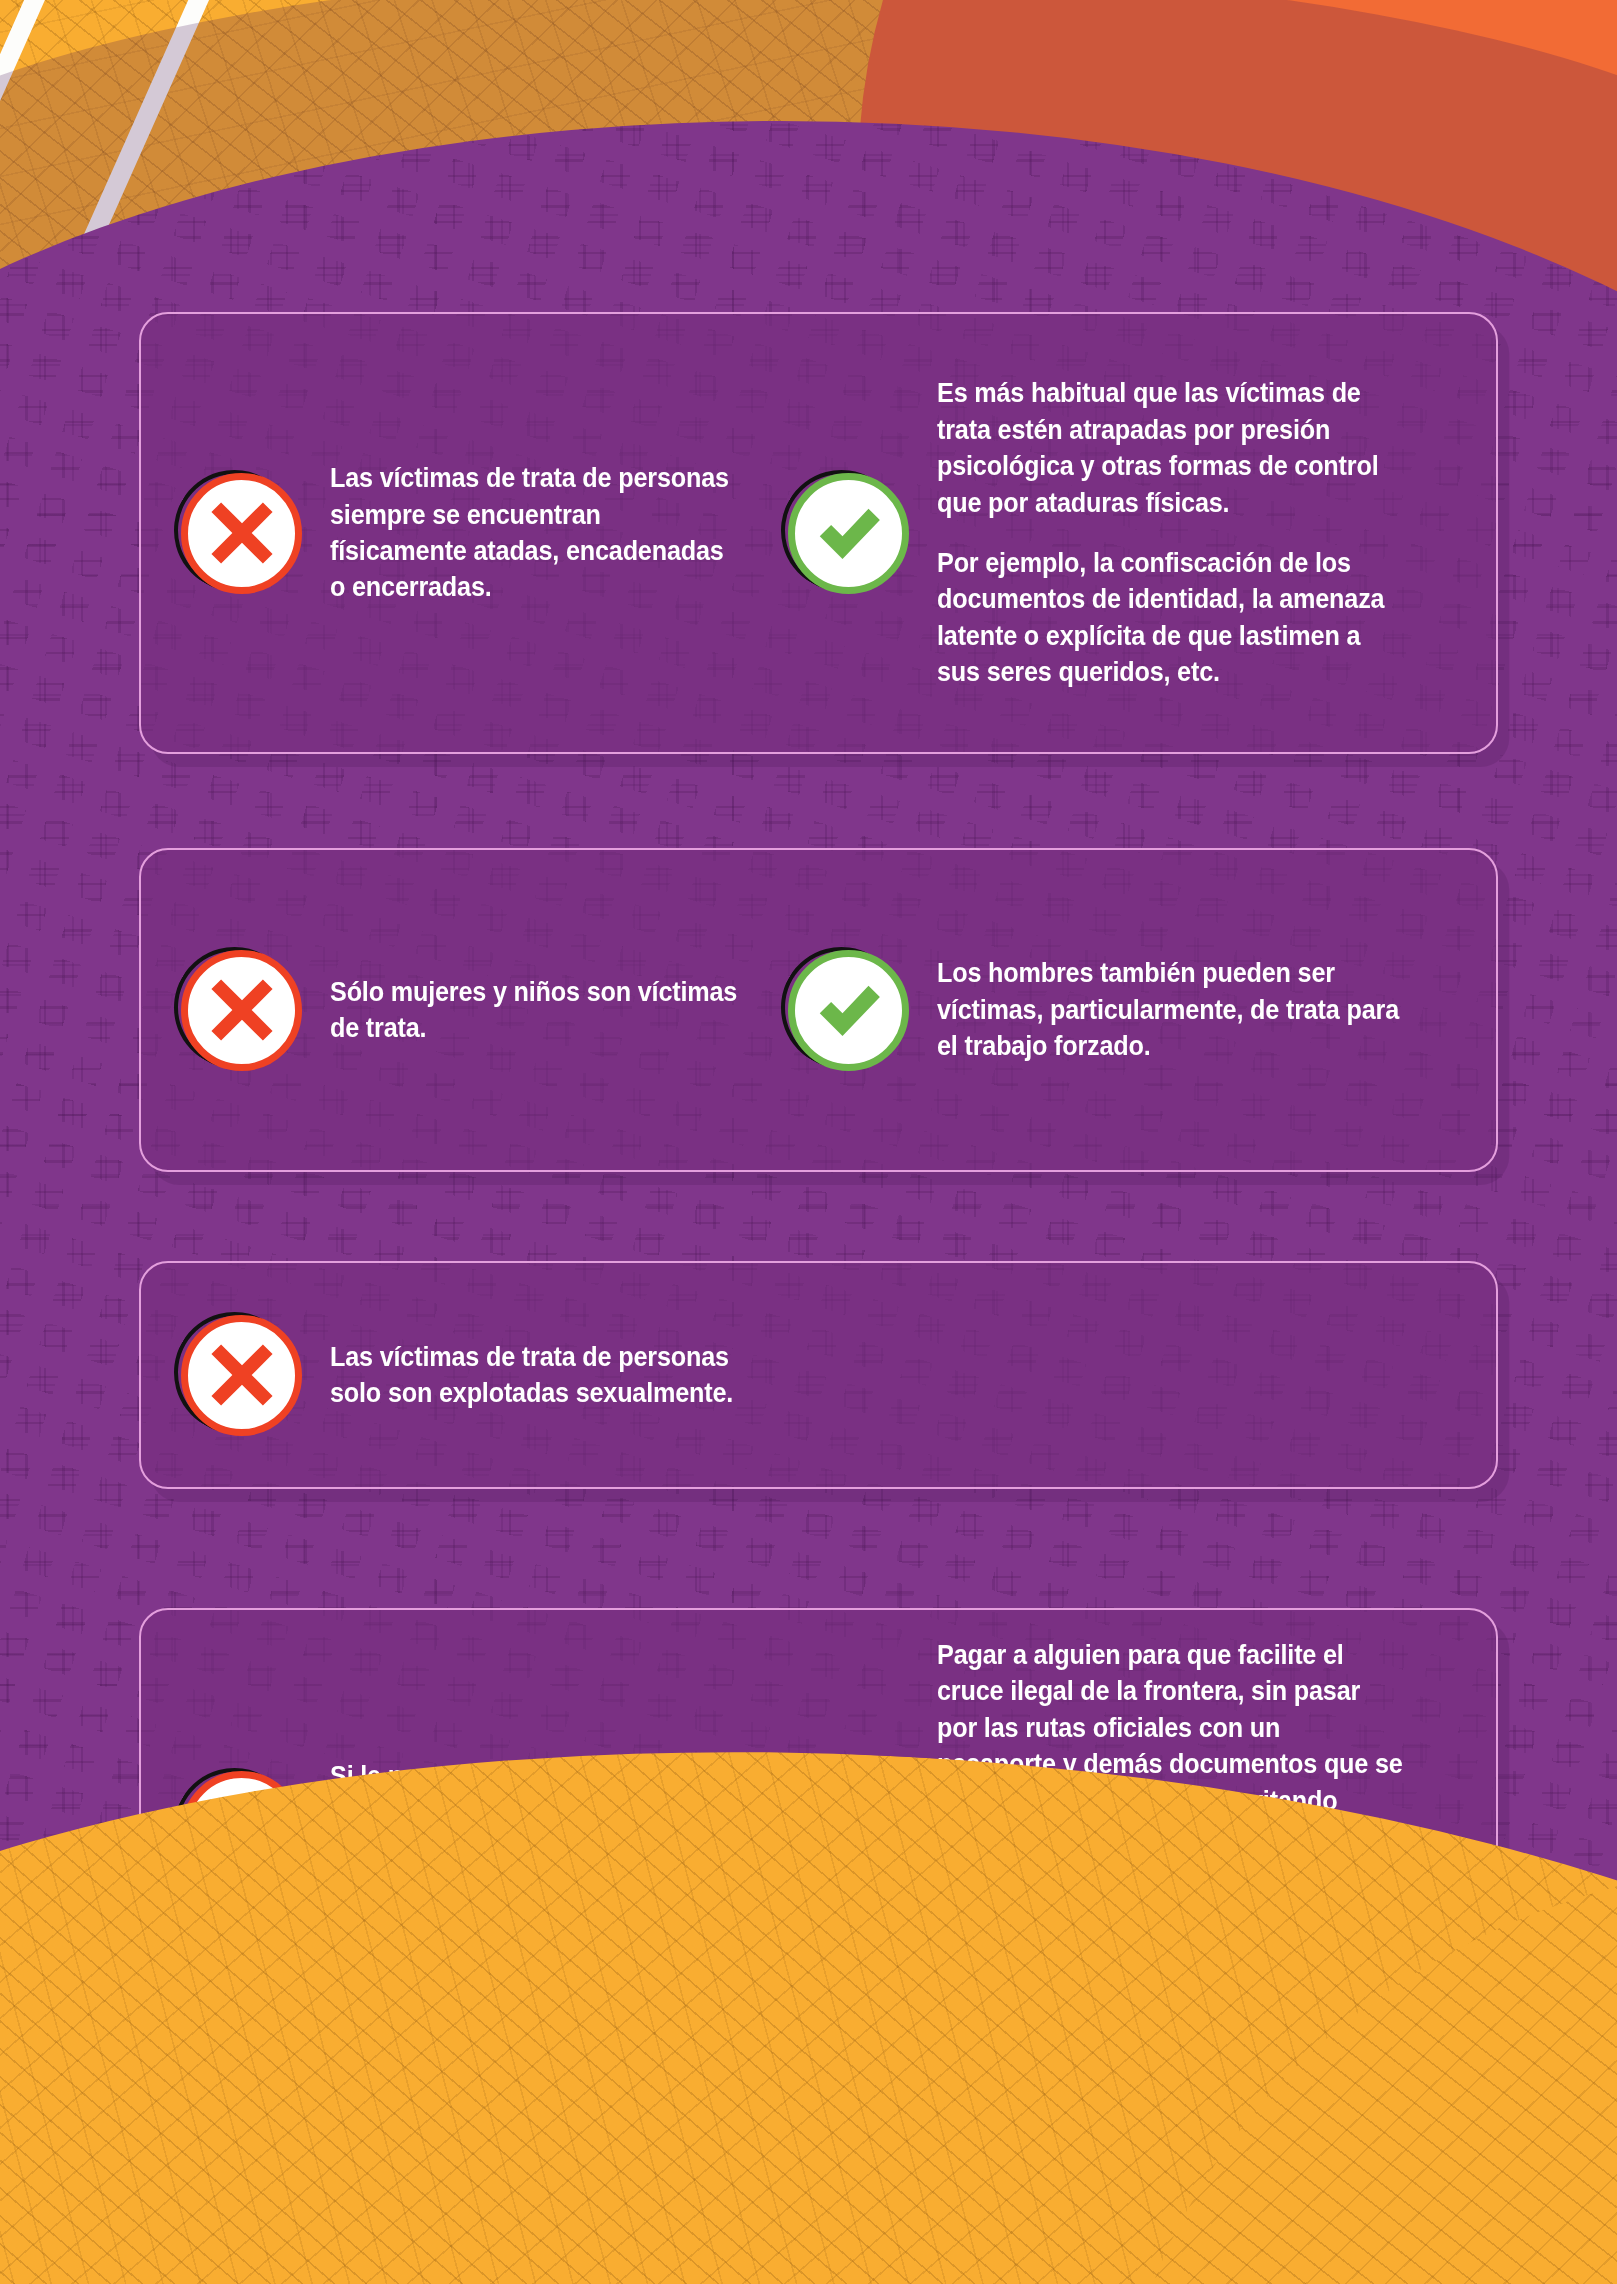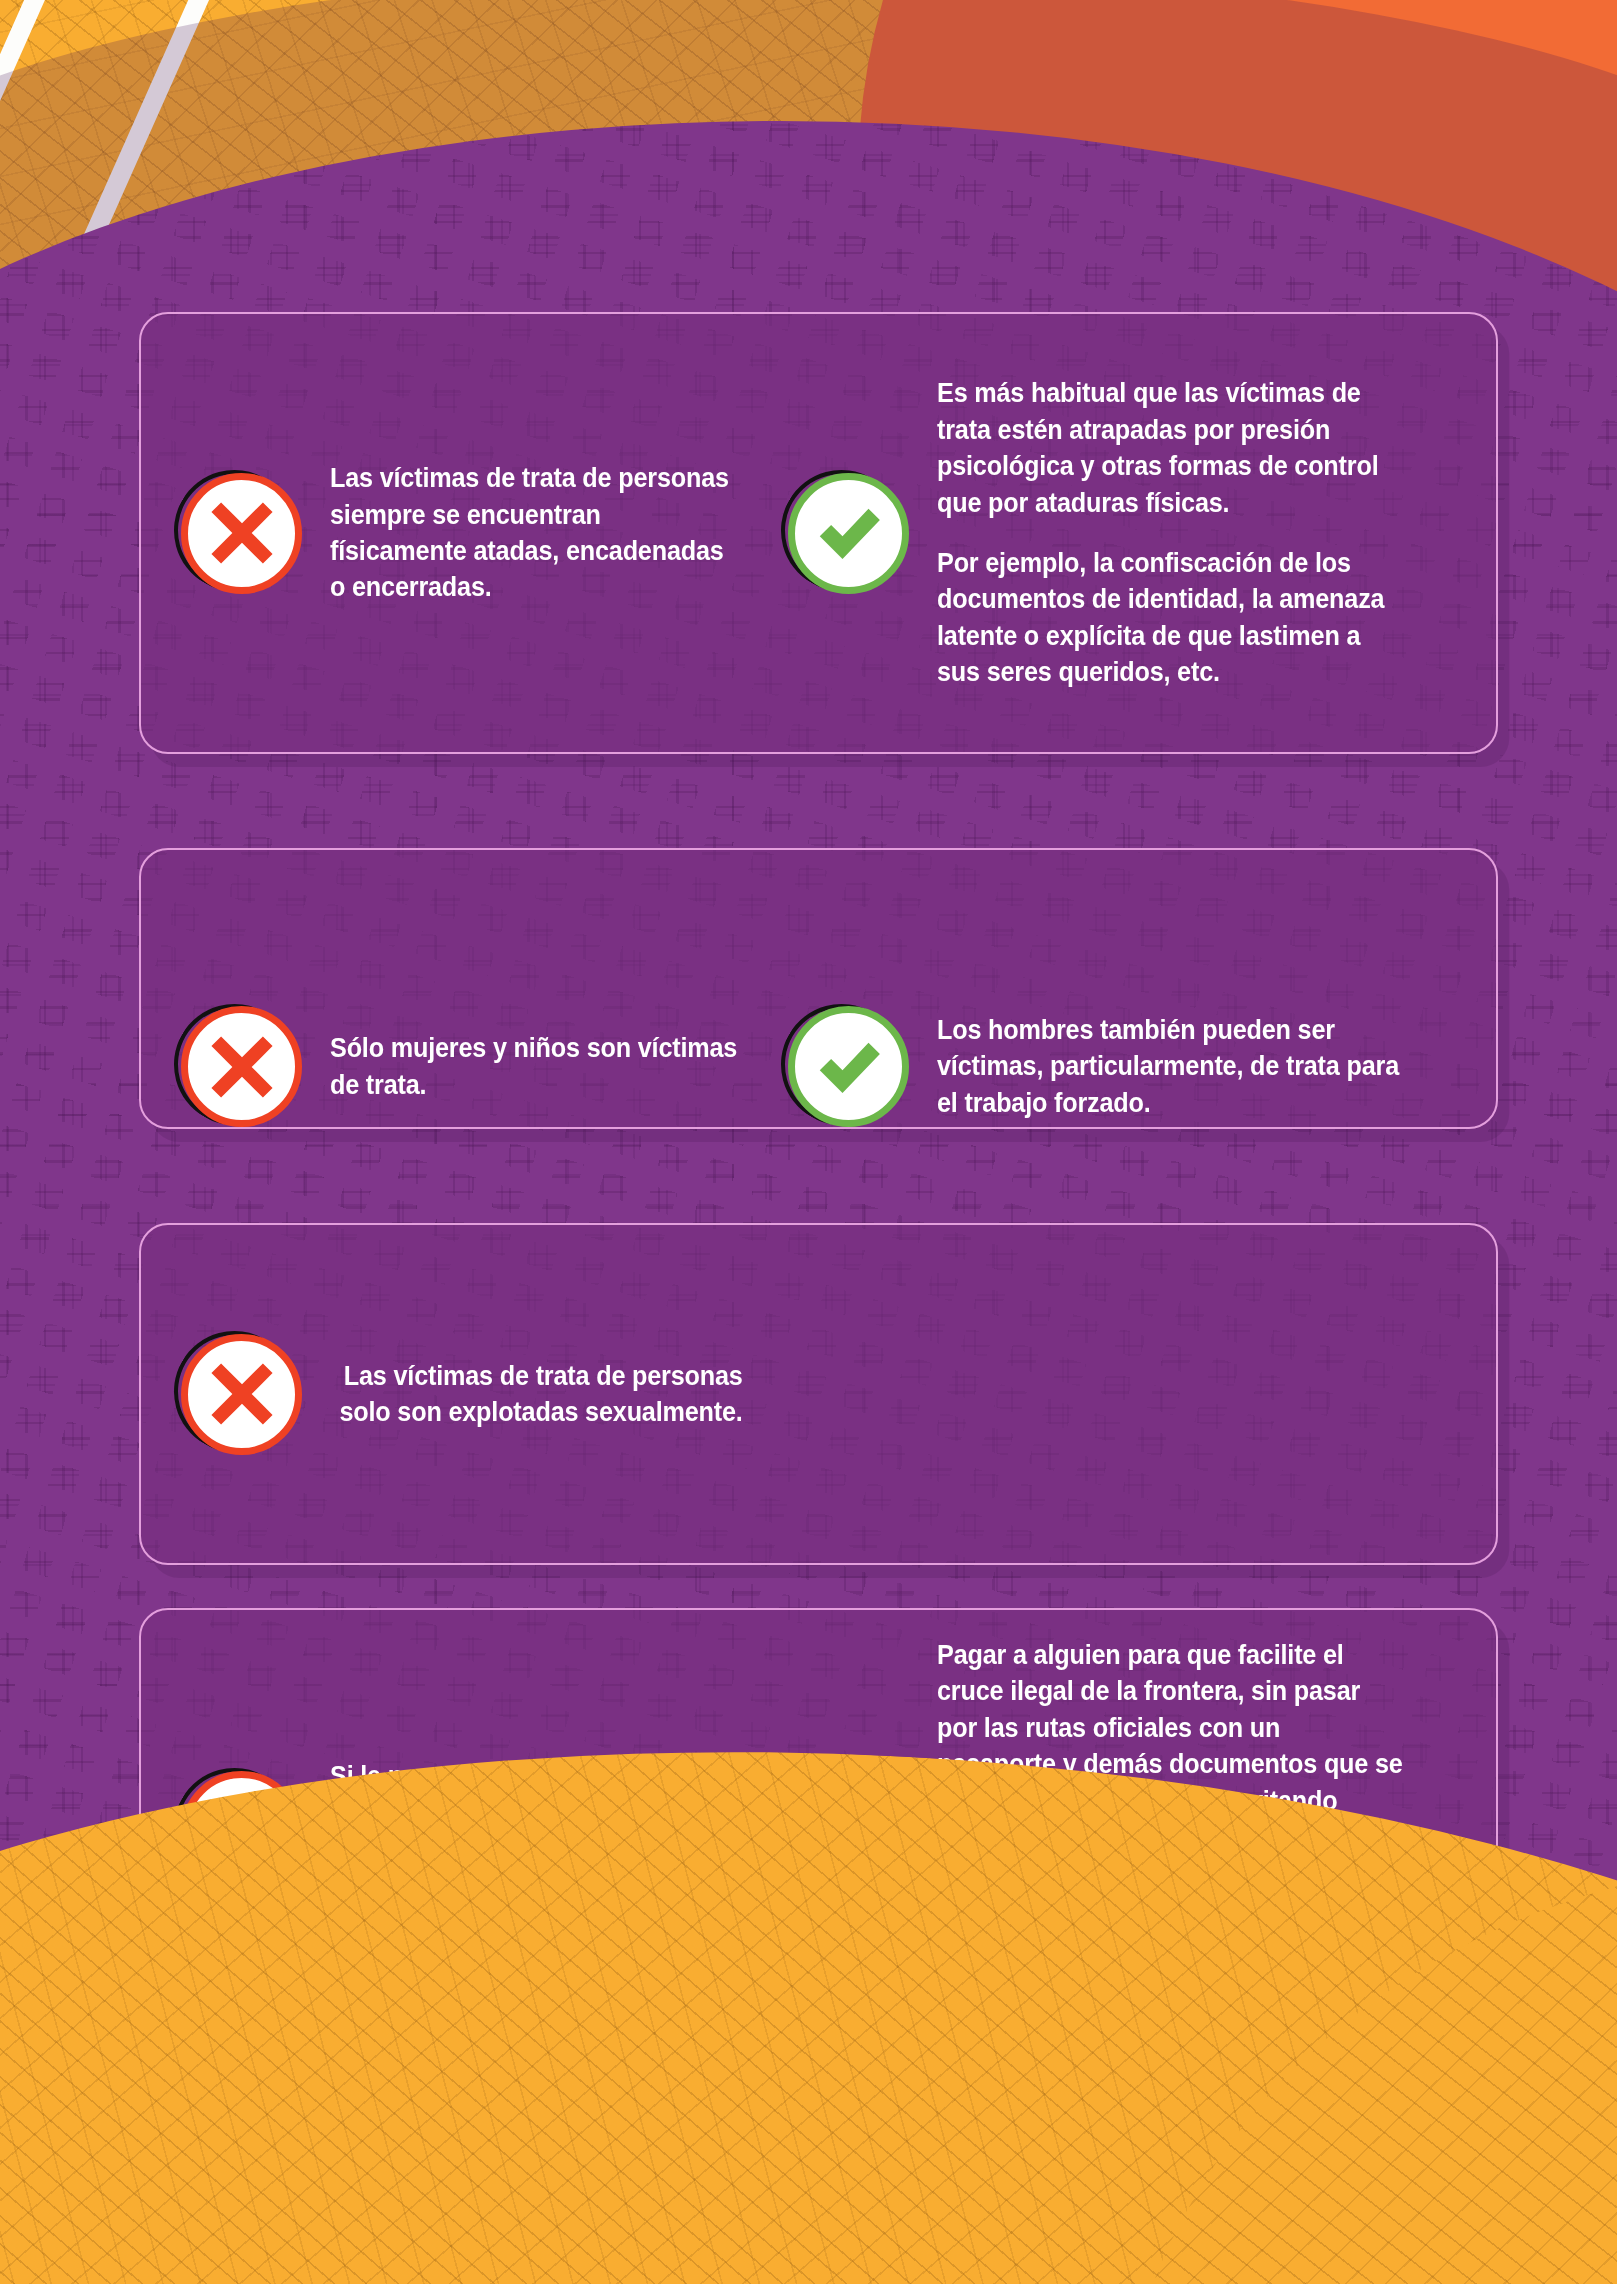--- a/index.html
+++ b/index.html
@@ -117,22 +117,22 @@
     width:1359px;
     border:2.4px solid #e49fdd;
     border-radius:29px;
     background:rgba(118,45,126,.58);
     box-shadow:11.3px 13px 0 rgba(60,15,70,.17);
     display:flex;
     align-items:center;
   }
 
   .card-1{ top:312px;  height:442px; }
-  .card-2{ top:848px; height:281px;align-items:flex-end; }
-  .card-3{ top:1223px; height:342px;text-align:right; }
+  .card-2{ top:848px; height:324px; }
+  .card-3{ top:1261px; height:228px; }
   .card-4{ top:1608px; height:446px; }
 
   
   .col{ display:flex; align-items:center; }
   .col-myth{
     width:647px;
     padding-left:40px;
     flex:0 0 647px;
   }
   .col-fact{

